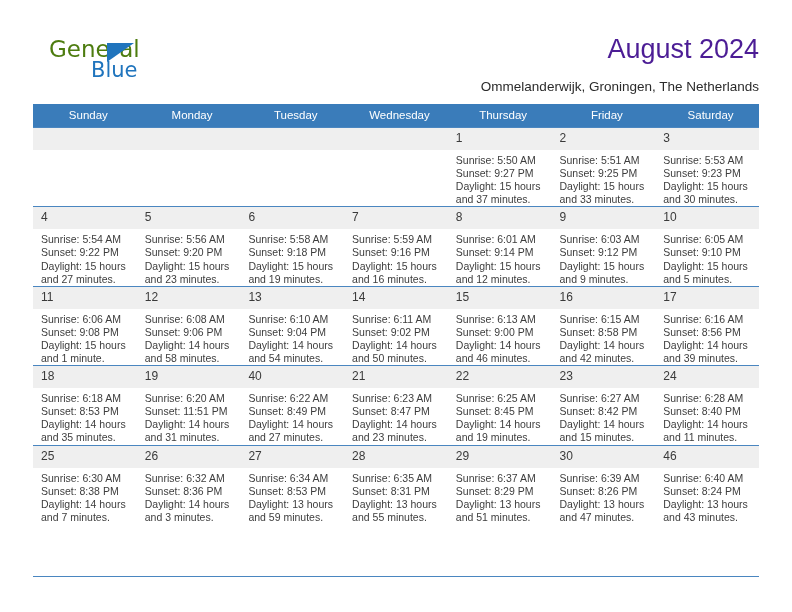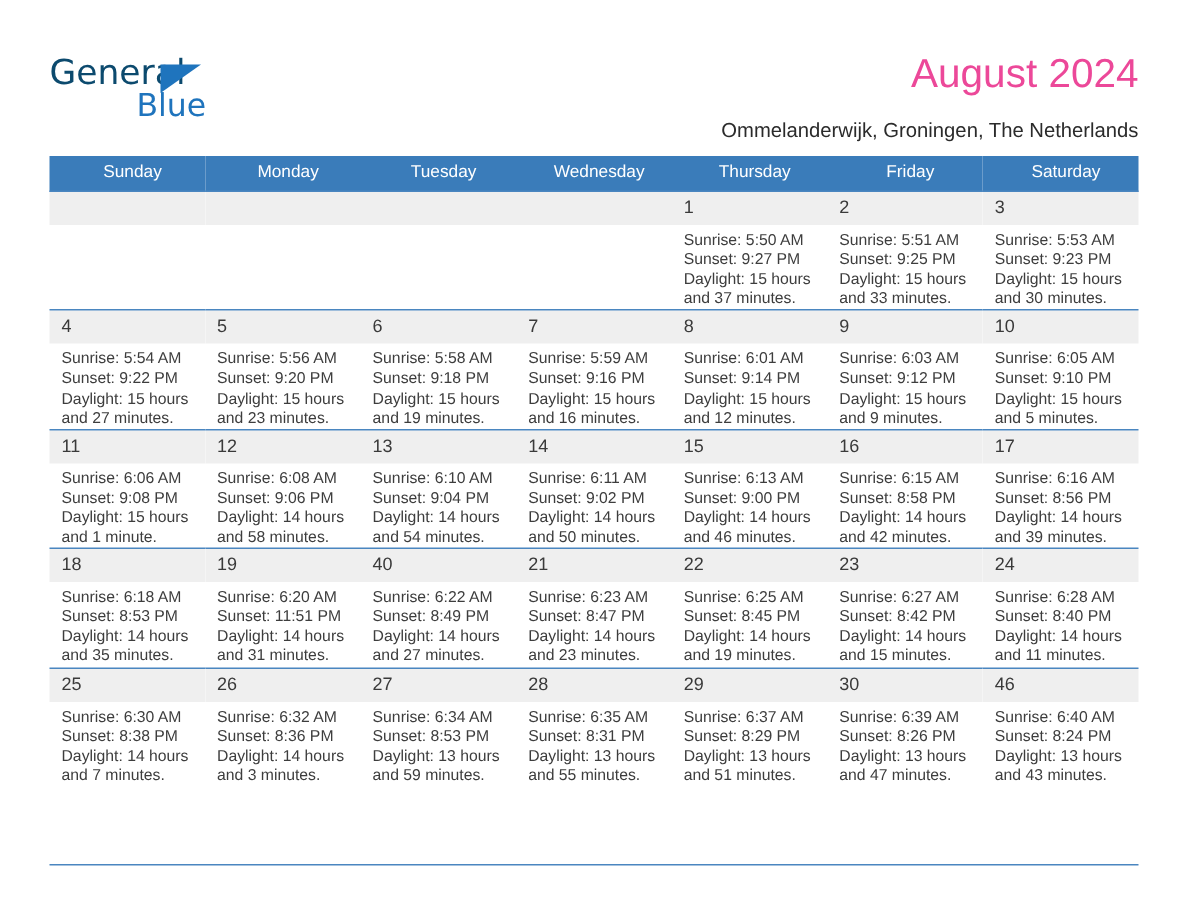--- a/index.html
+++ b/index.html
@@ -31,25 +31,25 @@
   }
   .logo {
     position: absolute;
     left: 33px;
     top: 36px;
     width: 170px;
     height: 50px;
   }
   .logo-general {
     position: absolute;
-    left: 0;
+    left: 16px;
     top: 0;
     font-size: 23px;
     letter-spacing: 0px;
-    color: #0c4a6e;
+    color: #4d7c0f;
     font-family: "DejaVu Sans", sans-serif;
     font-weight: 400;
   }
   .logo-triangle {
     position: absolute;
     left: 74px;
     top: 7px;
     width: 0;
     height: 0;
     border-left: 27px solid #1f74bd;
@@ -62,21 +62,21 @@
     font-size: 21px;
     color: #1f74bd;
     font-family: "DejaVu Sans", sans-serif;
     font-weight: 400;
   }
   .title {
     position: absolute;
     right: 33px;
     top: 34px;
     font-size: 27px;
-    color: #ec4899;
+    color: #4c1d95;
     text-align: right;
     white-space: nowrap;
   }
   .subtitle {
     position: absolute;
     right: 33px;
     top: 79px;
     font-size: 13.5px;
     color: #2b2b2b;
     text-align: right;

